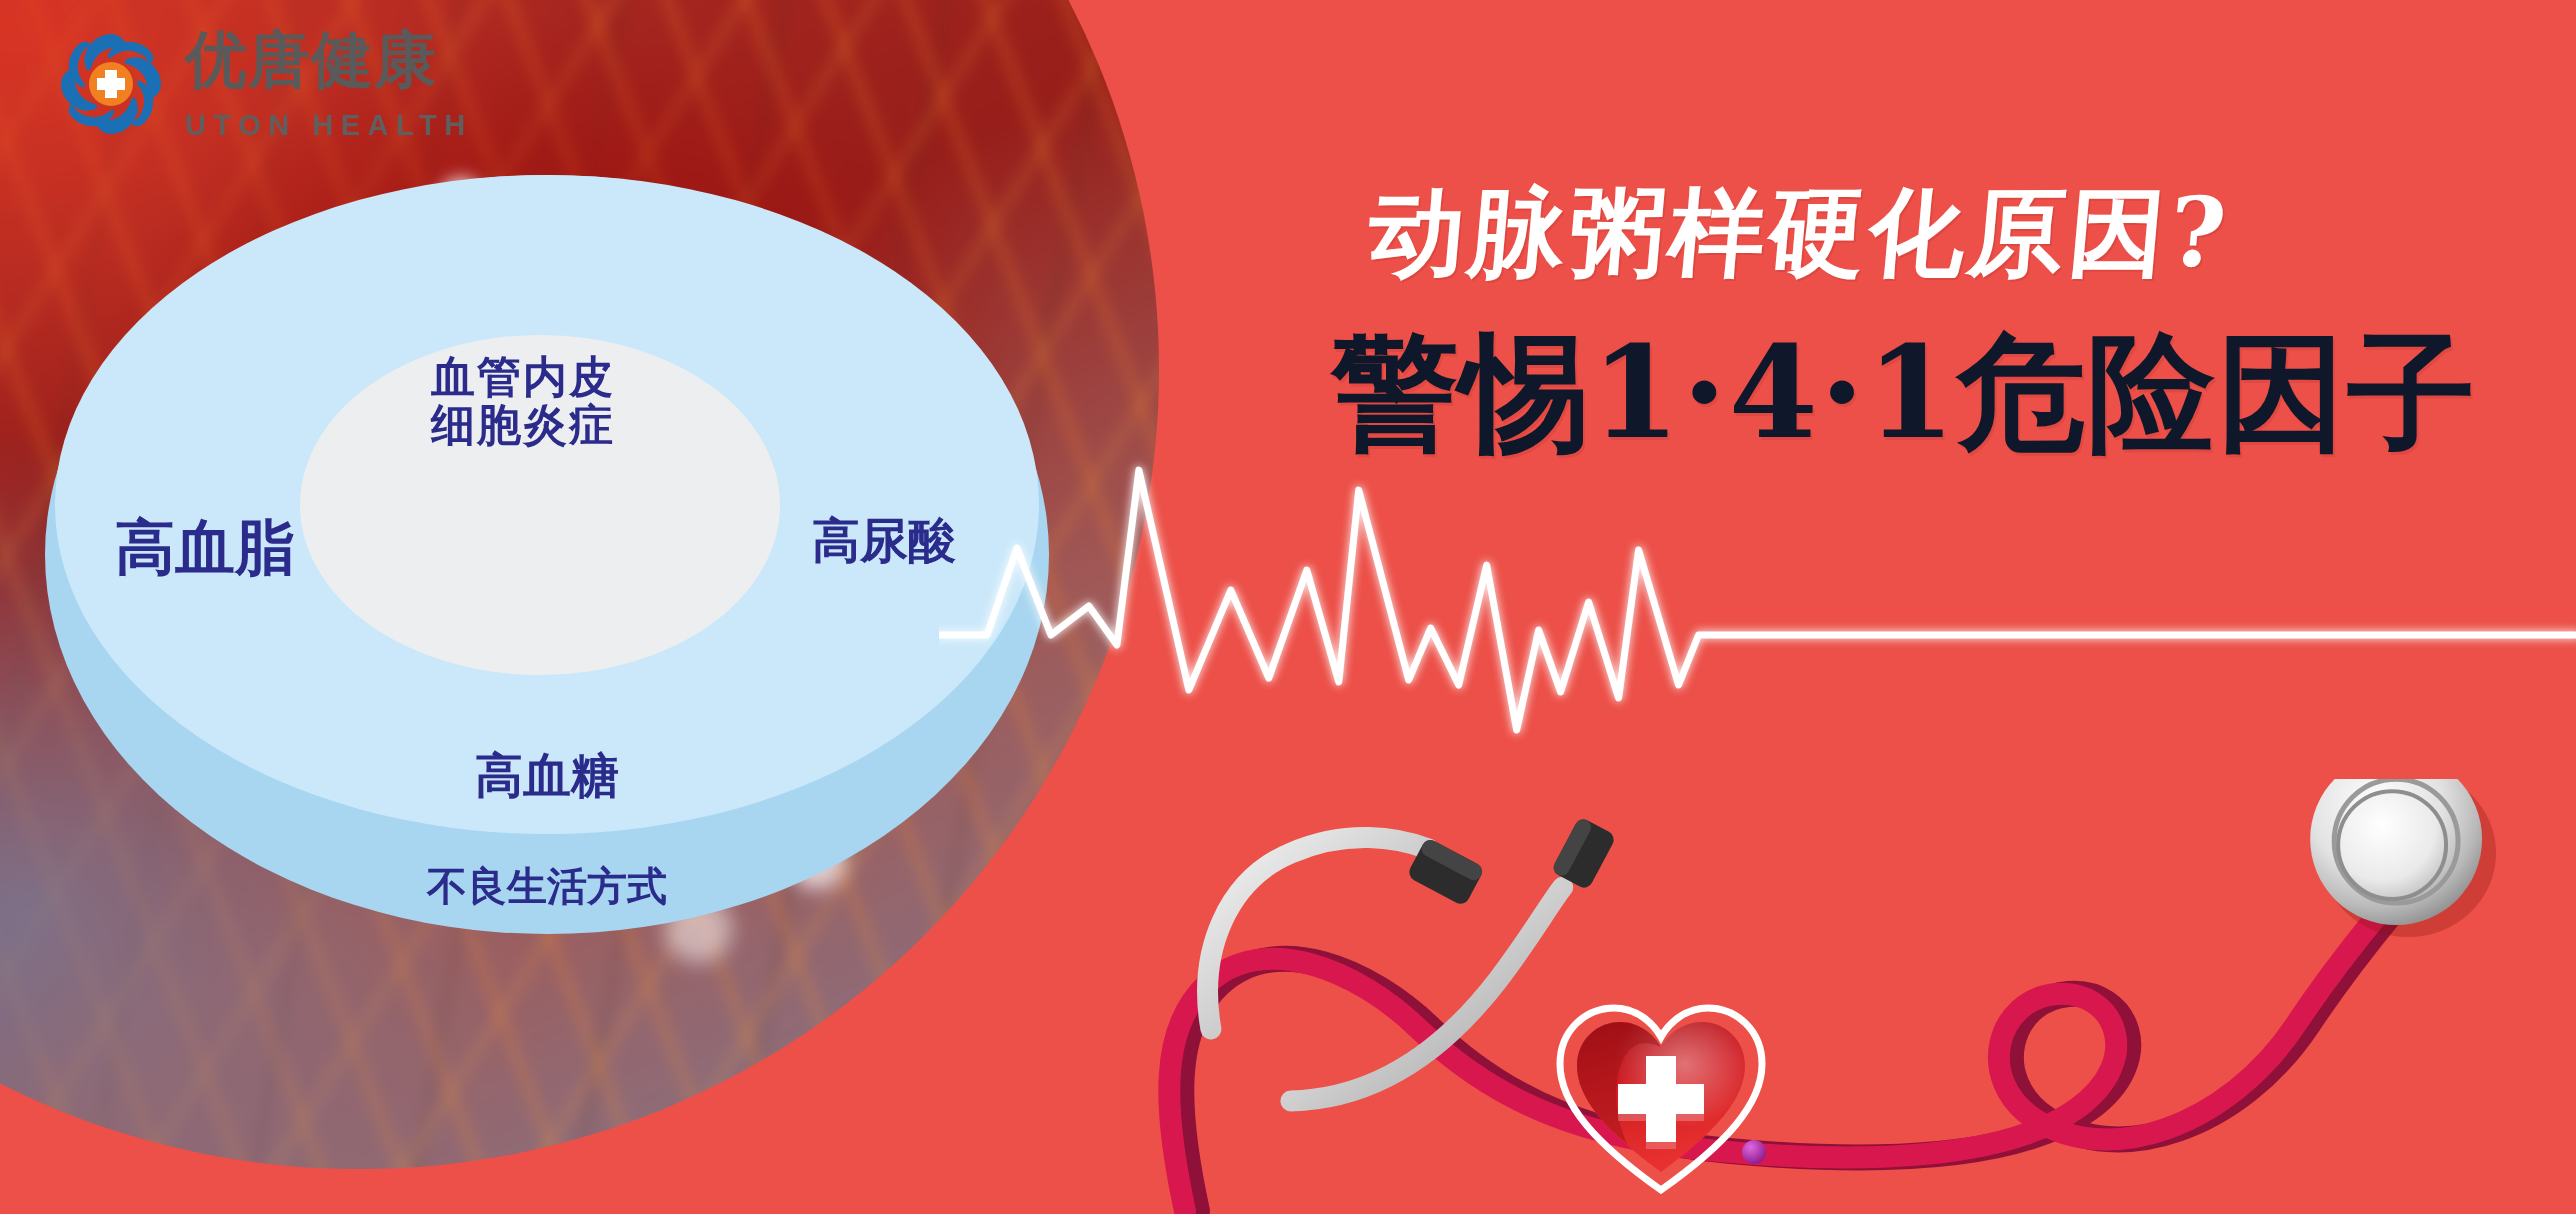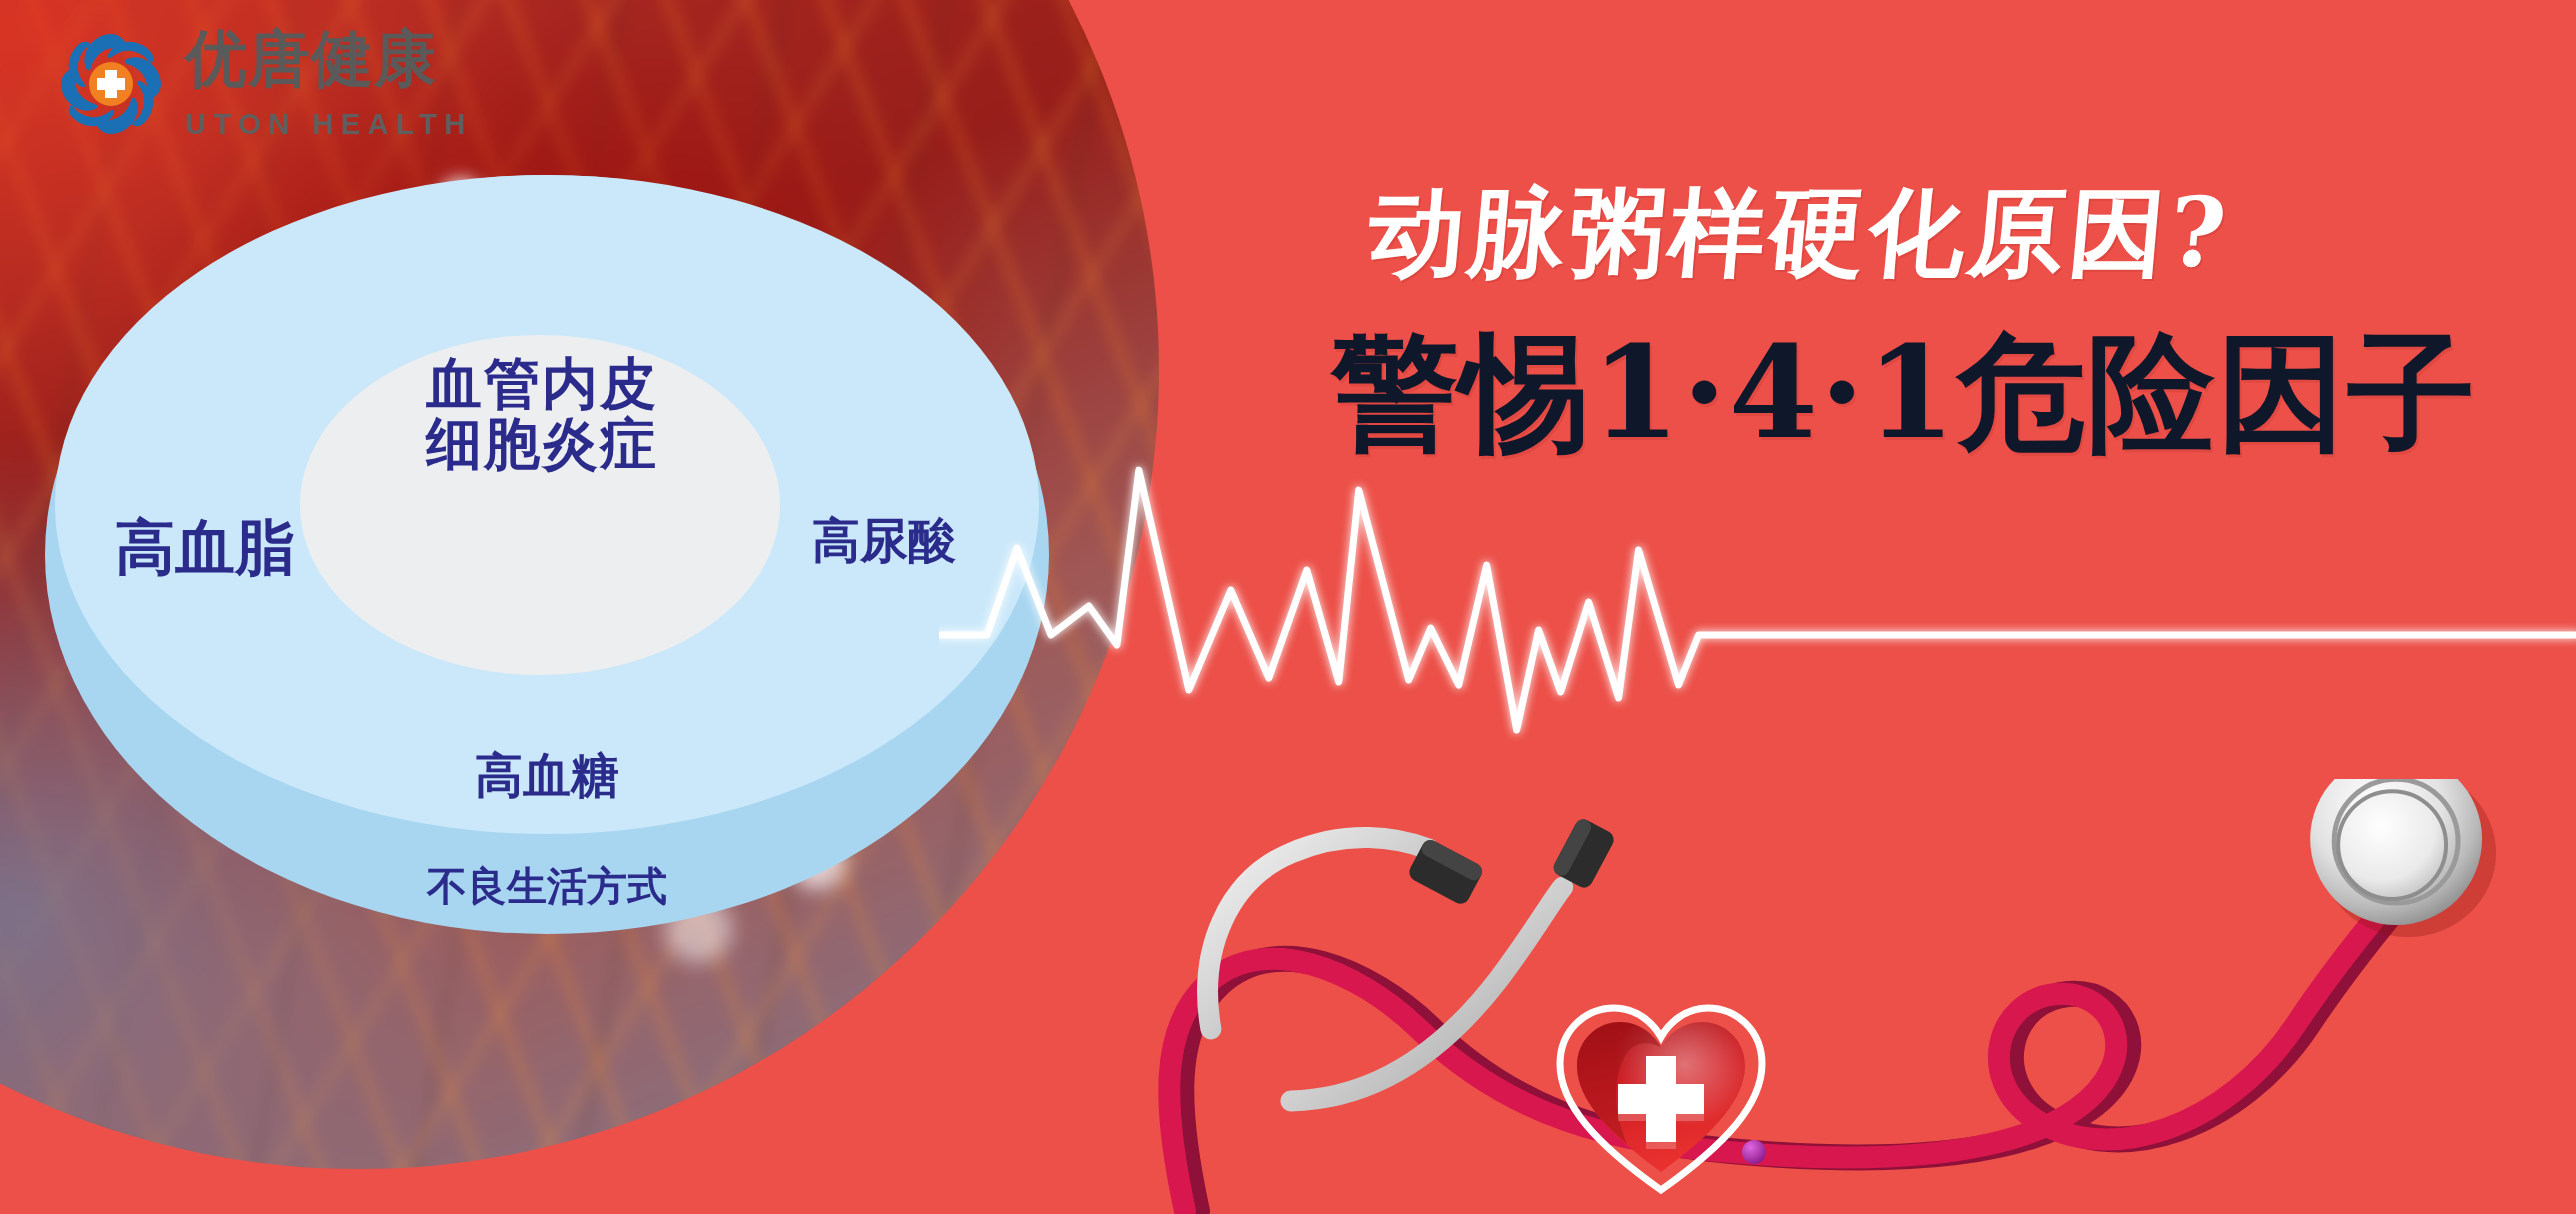--- a/index.html
+++ b/index.html
@@ -61,21 +61,21 @@
     content:"";
     position:absolute; inset:0;
     background:
       radial-gradient(ellipse 34% 22% at 33% 10%, rgba(196,186,196,.72) 0%, rgba(196,186,196,0) 70%),
       radial-gradient(ellipse 26% 18% at 20% 6%, rgba(230,150,120,.55) 0%, rgba(230,150,120,0) 70%);
   }
 
   
   .logo{
     position:absolute; left:55px; top:28px;
-    display:flex; gap:18px;
+    display:flex; align-items:center; gap:18px;
     z-index:30;
   }
   .logo-mark{ position:relative; width:112px; height:112px; flex:0 0 auto; }
   .logo-text{ display:flex; flex-direction:column; line-height:1; }
   .logo-cn{
     font-family:"DejaVu Sans","Liberation Sans",sans-serif;
     font-size:62px; font-weight:700; color:#5a5a5a;
     letter-spacing:1px;
   }
   .logo-en{
@@ -110,21 +110,21 @@
     color:#2b2b8c;
     font-weight:700;
     white-space:nowrap;
     font-family:"DejaVu Serif","Liberation Serif",serif;
     line-height:1.08;
     text-align:center;
   }
   .lbl-top   { top:25px;  left:0; width:1004px; font-size:60px; }
   .lbl-left  { top:340px; left:25px; width:270px; font-size:60px; }
   .lbl-right { top:340px; left:699px; width:280px; font-size:48px; }
-  .lbl-core  { top:178px; left:257px; width:480px; font-size:56px; letter-spacing:2px; }
+  .lbl-core  { top:178px; left:238px; width:480px; font-size:44px; letter-spacing:2px; }
   .lbl-bottom{ top:575px; left:0; width:1004px; font-size:48px; }
   .lbl-life  { top:689px; left:0; width:1004px; font-size:40px; }
 
   
   .headlines{
     position:absolute; left:1369px; top:170px;
     z-index:25;
   }
   .headline-1{
     color:#ffffff;

